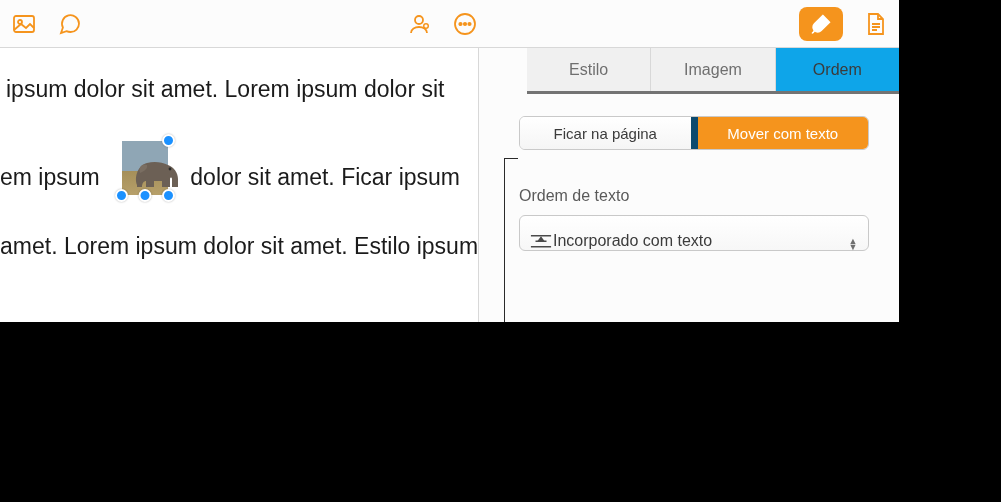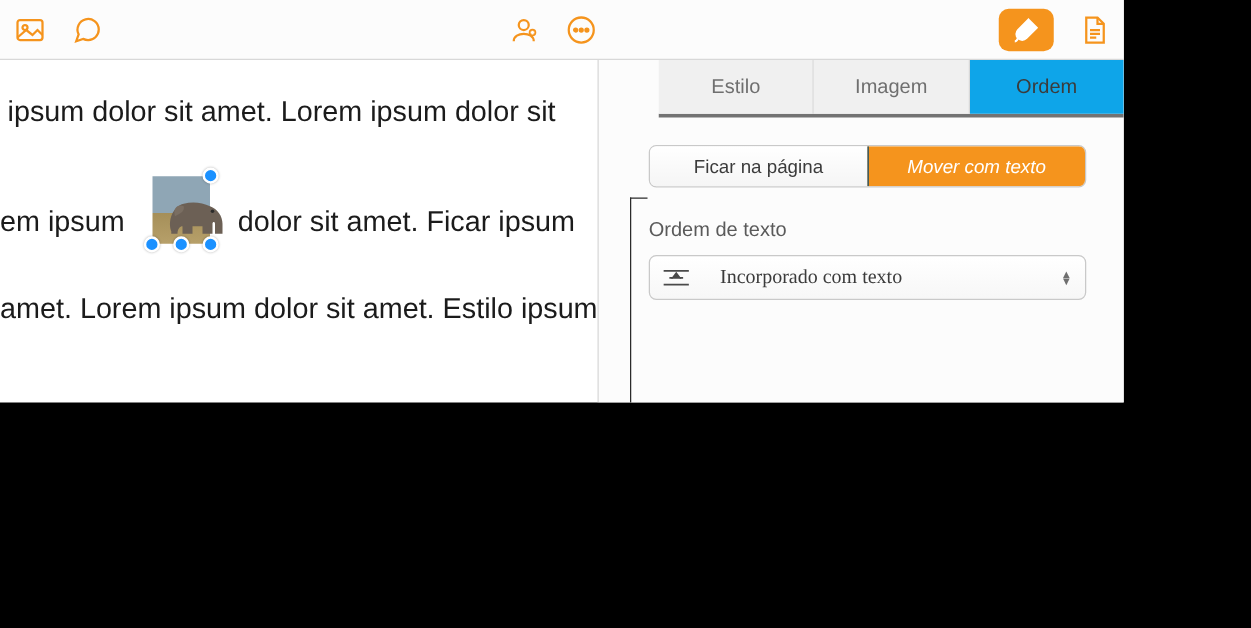--- a/index.html
+++ b/index.html
@@ -107,48 +107,47 @@
     font-size: 16px;
     color: #5a5a5a;
     margin-bottom: 10px;
   }
   .seg-control {
     display: flex;
     border: 1px solid #c9c9c9;
     border-radius: 6px;
     overflow: hidden;
     height: 34px;
-    margin-bottom: 26px;
+    margin-bottom: 37px;
   }
   .seg-btn {
     flex: 1;
     display: flex; align-items: center; justify-content: center;
     font-size: 15px;
     background: linear-gradient(#fff, #f5f5f5);
     color: #3b3b3b;
     cursor: pointer;
     border: none;
   }
   .seg-btn.active {
     background: #f5941d;
     color: #fff;
   }
   .seg-btn + .seg-btn { border-left: 1px solid #c9c9c9; }
-  .seg-btn.active + .seg-btn, .seg-btn + .seg-btn.active { border-left: 1px solid #0c4a6e; font-style: italic; }
+  .seg-btn.active + .seg-btn, .seg-btn + .seg-btn.active { border-left: 7px solid #0c4a6e; }
   .dropdown {
     display: flex;
-    align-items: center;
+    align-items: flex-end;
     height: 36px;
     border: 1px solid #c9c9c9;
     border-radius: 6px;
     background: linear-gradient(#fff,#f7f7f7);
     padding: 0 8px 0 10px;
-    gap: 24px;
+    gap: 1px;
     cursor: pointer;
-    font-family: Liberation Serif, serif;
   }
   .dropdown .dd-icon {
     width: 22px; height: 18px;
     display: flex; align-items: center; justify-content: center;
     color: #4a4a4a;
   }
   .dropdown .dd-label {
     flex: 1;
     font-size: 16px;
     color: #3b3b3b;

